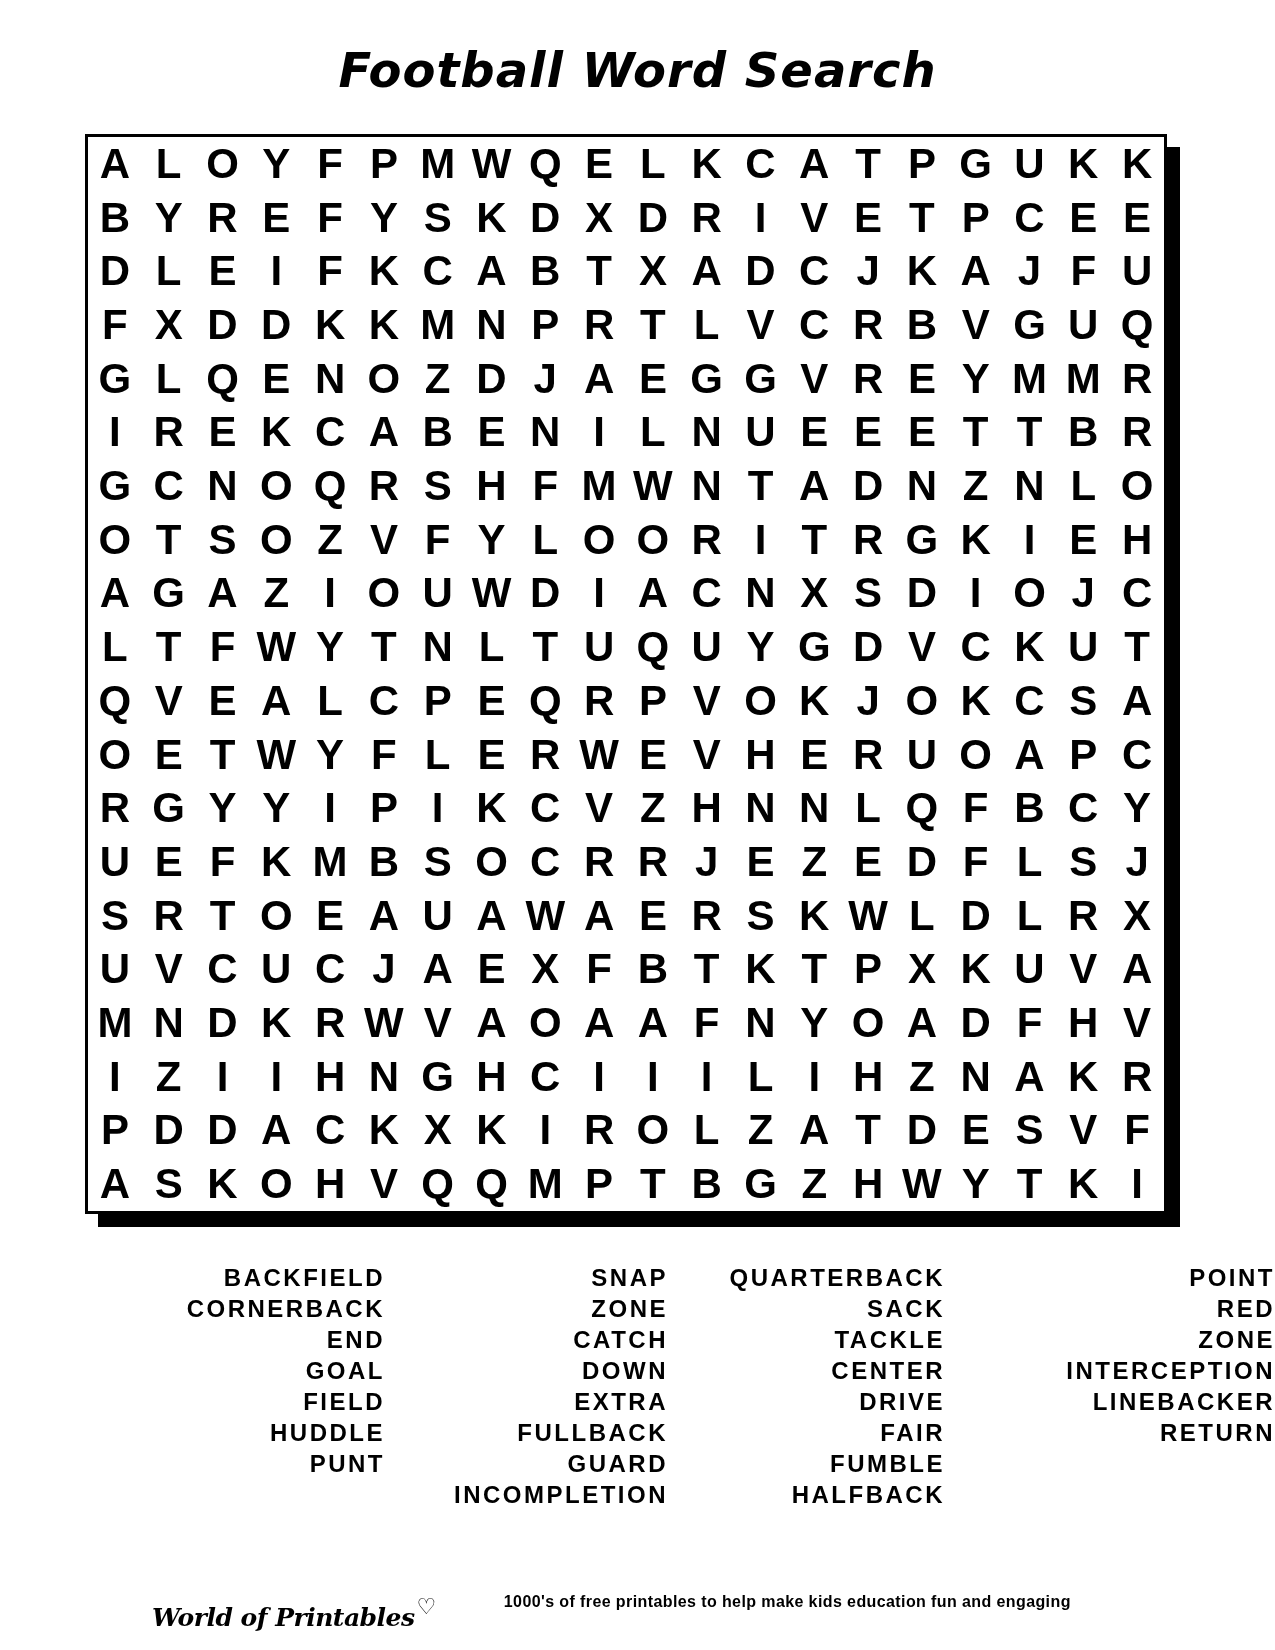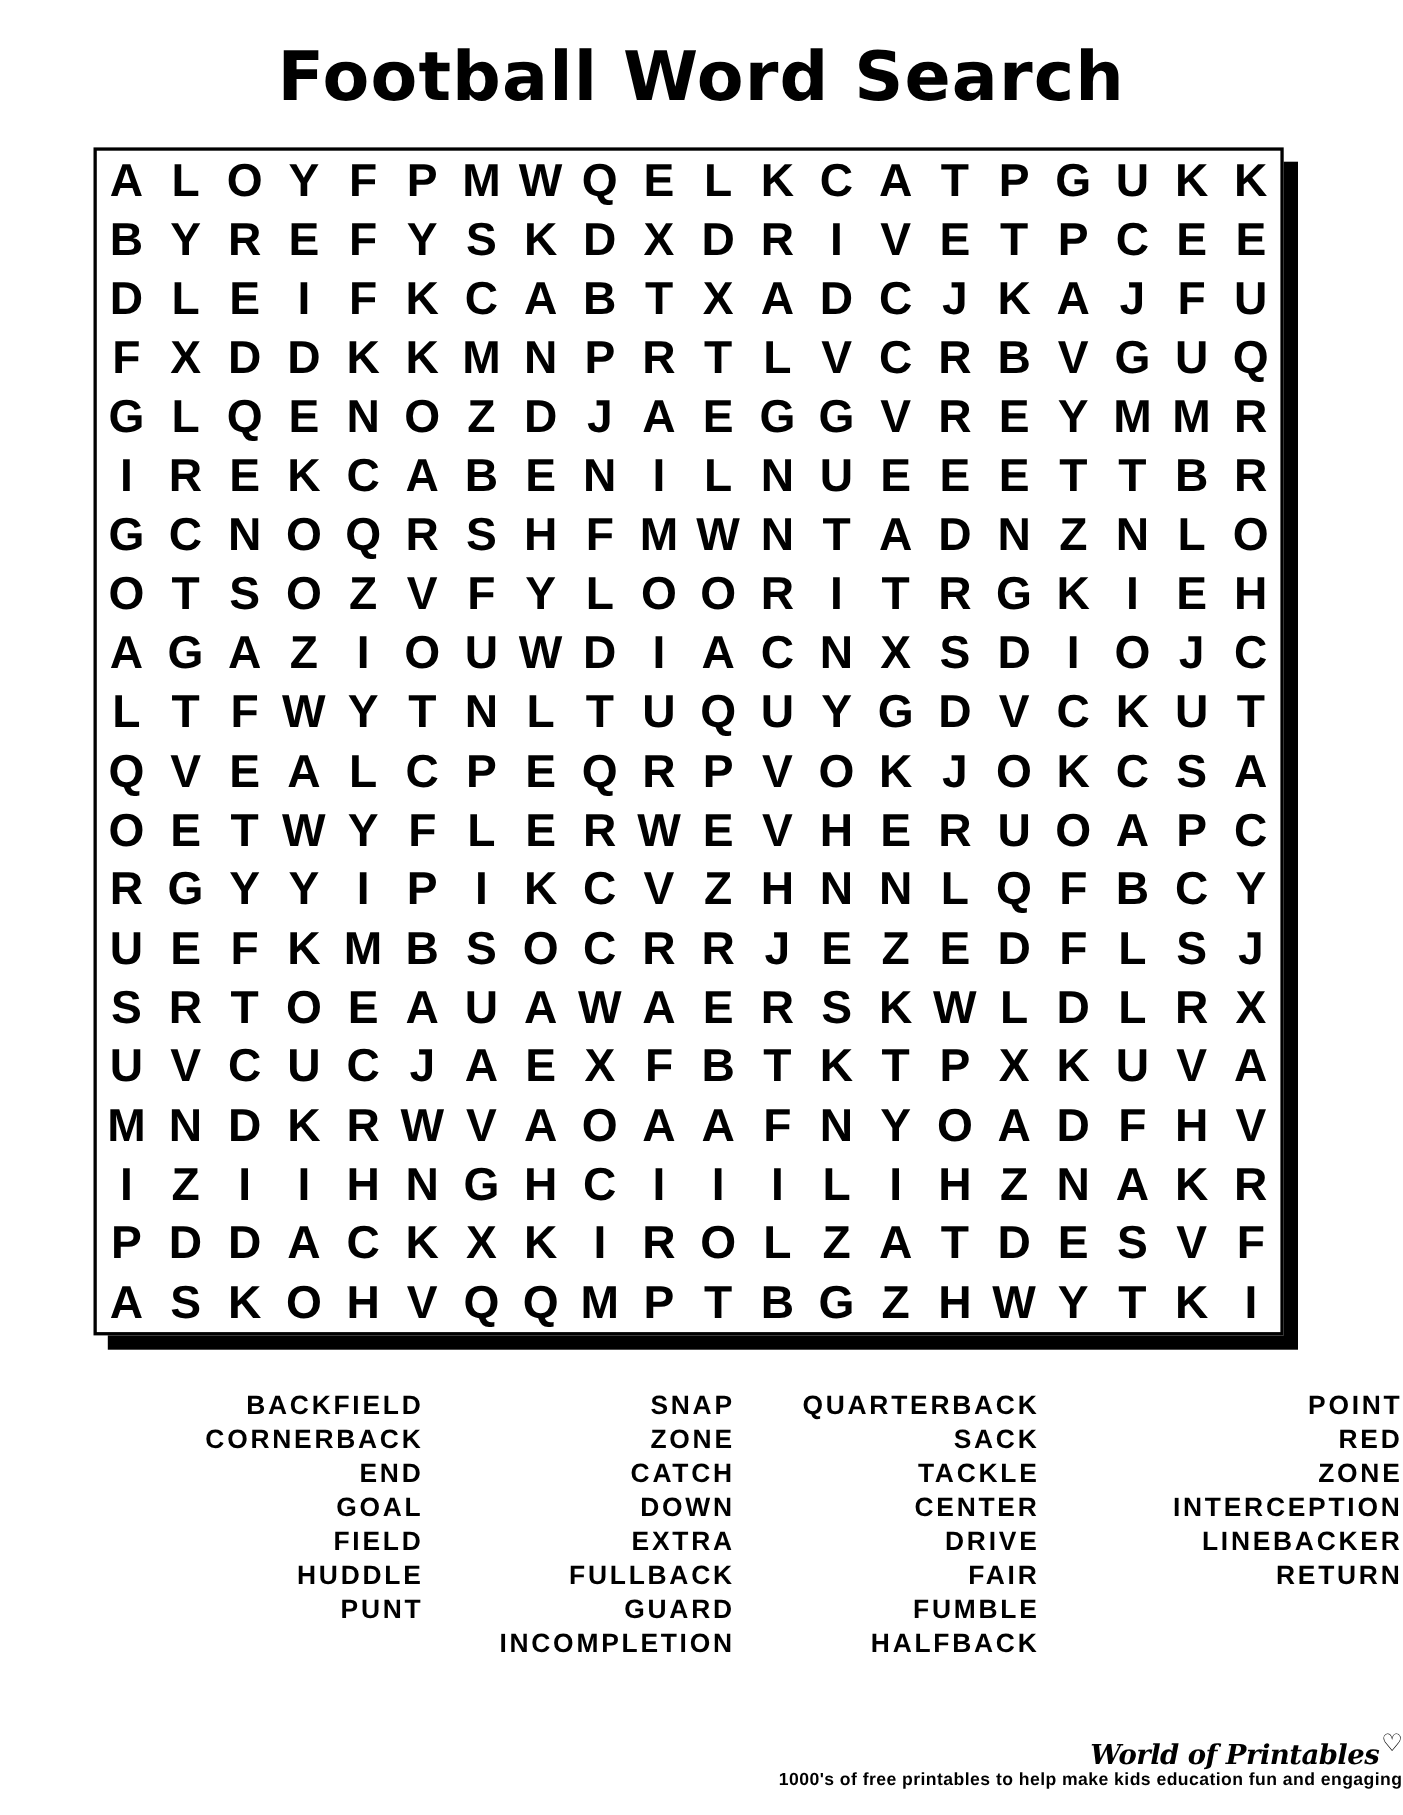--- a/index.html
+++ b/index.html
@@ -11,23 +11,24 @@
     color: #000000;
     font-family: "Liberation Sans", sans-serif;
     position: relative;
     overflow: hidden;
   }
   .page-title {
     margin: 34px 0 0 0;
     text-align: center;
     font-family: "DejaVu Sans", sans-serif;
     font-weight: 700;
-    font-size: 62px;
+    font-size: 48px;
     line-height: 72px;
     letter-spacing: 1px;
+    font-style: italic;
   }
   .grid-box {
     margin: 28px 0 0 85px;
     width: 1082px;
     height: 1080px;
     border: 3px solid #000;
     background: #fff;
     box-shadow: 13px 13px 0 0 #000;
   }
   .grid {
@@ -57,22 +58,21 @@
     letter-spacing: 2.5px;
     white-space: nowrap;
     text-align: right;
   }
   .page-footer {
     position: absolute;
     left: 0;
     bottom: 18px;
     width: 100%;
     display: flex;
-    align-items: flex-end;
-    flex-direction: column;
+    align-items: flex-start;
   }
   .logo {
     margin-left: 152px;
     font-family: "DejaVu Serif", serif;
     font-style: italic;
     font-weight: 700;
     font-size: 25px;
     letter-spacing: -0.5px;
     white-space: nowrap;
   }

